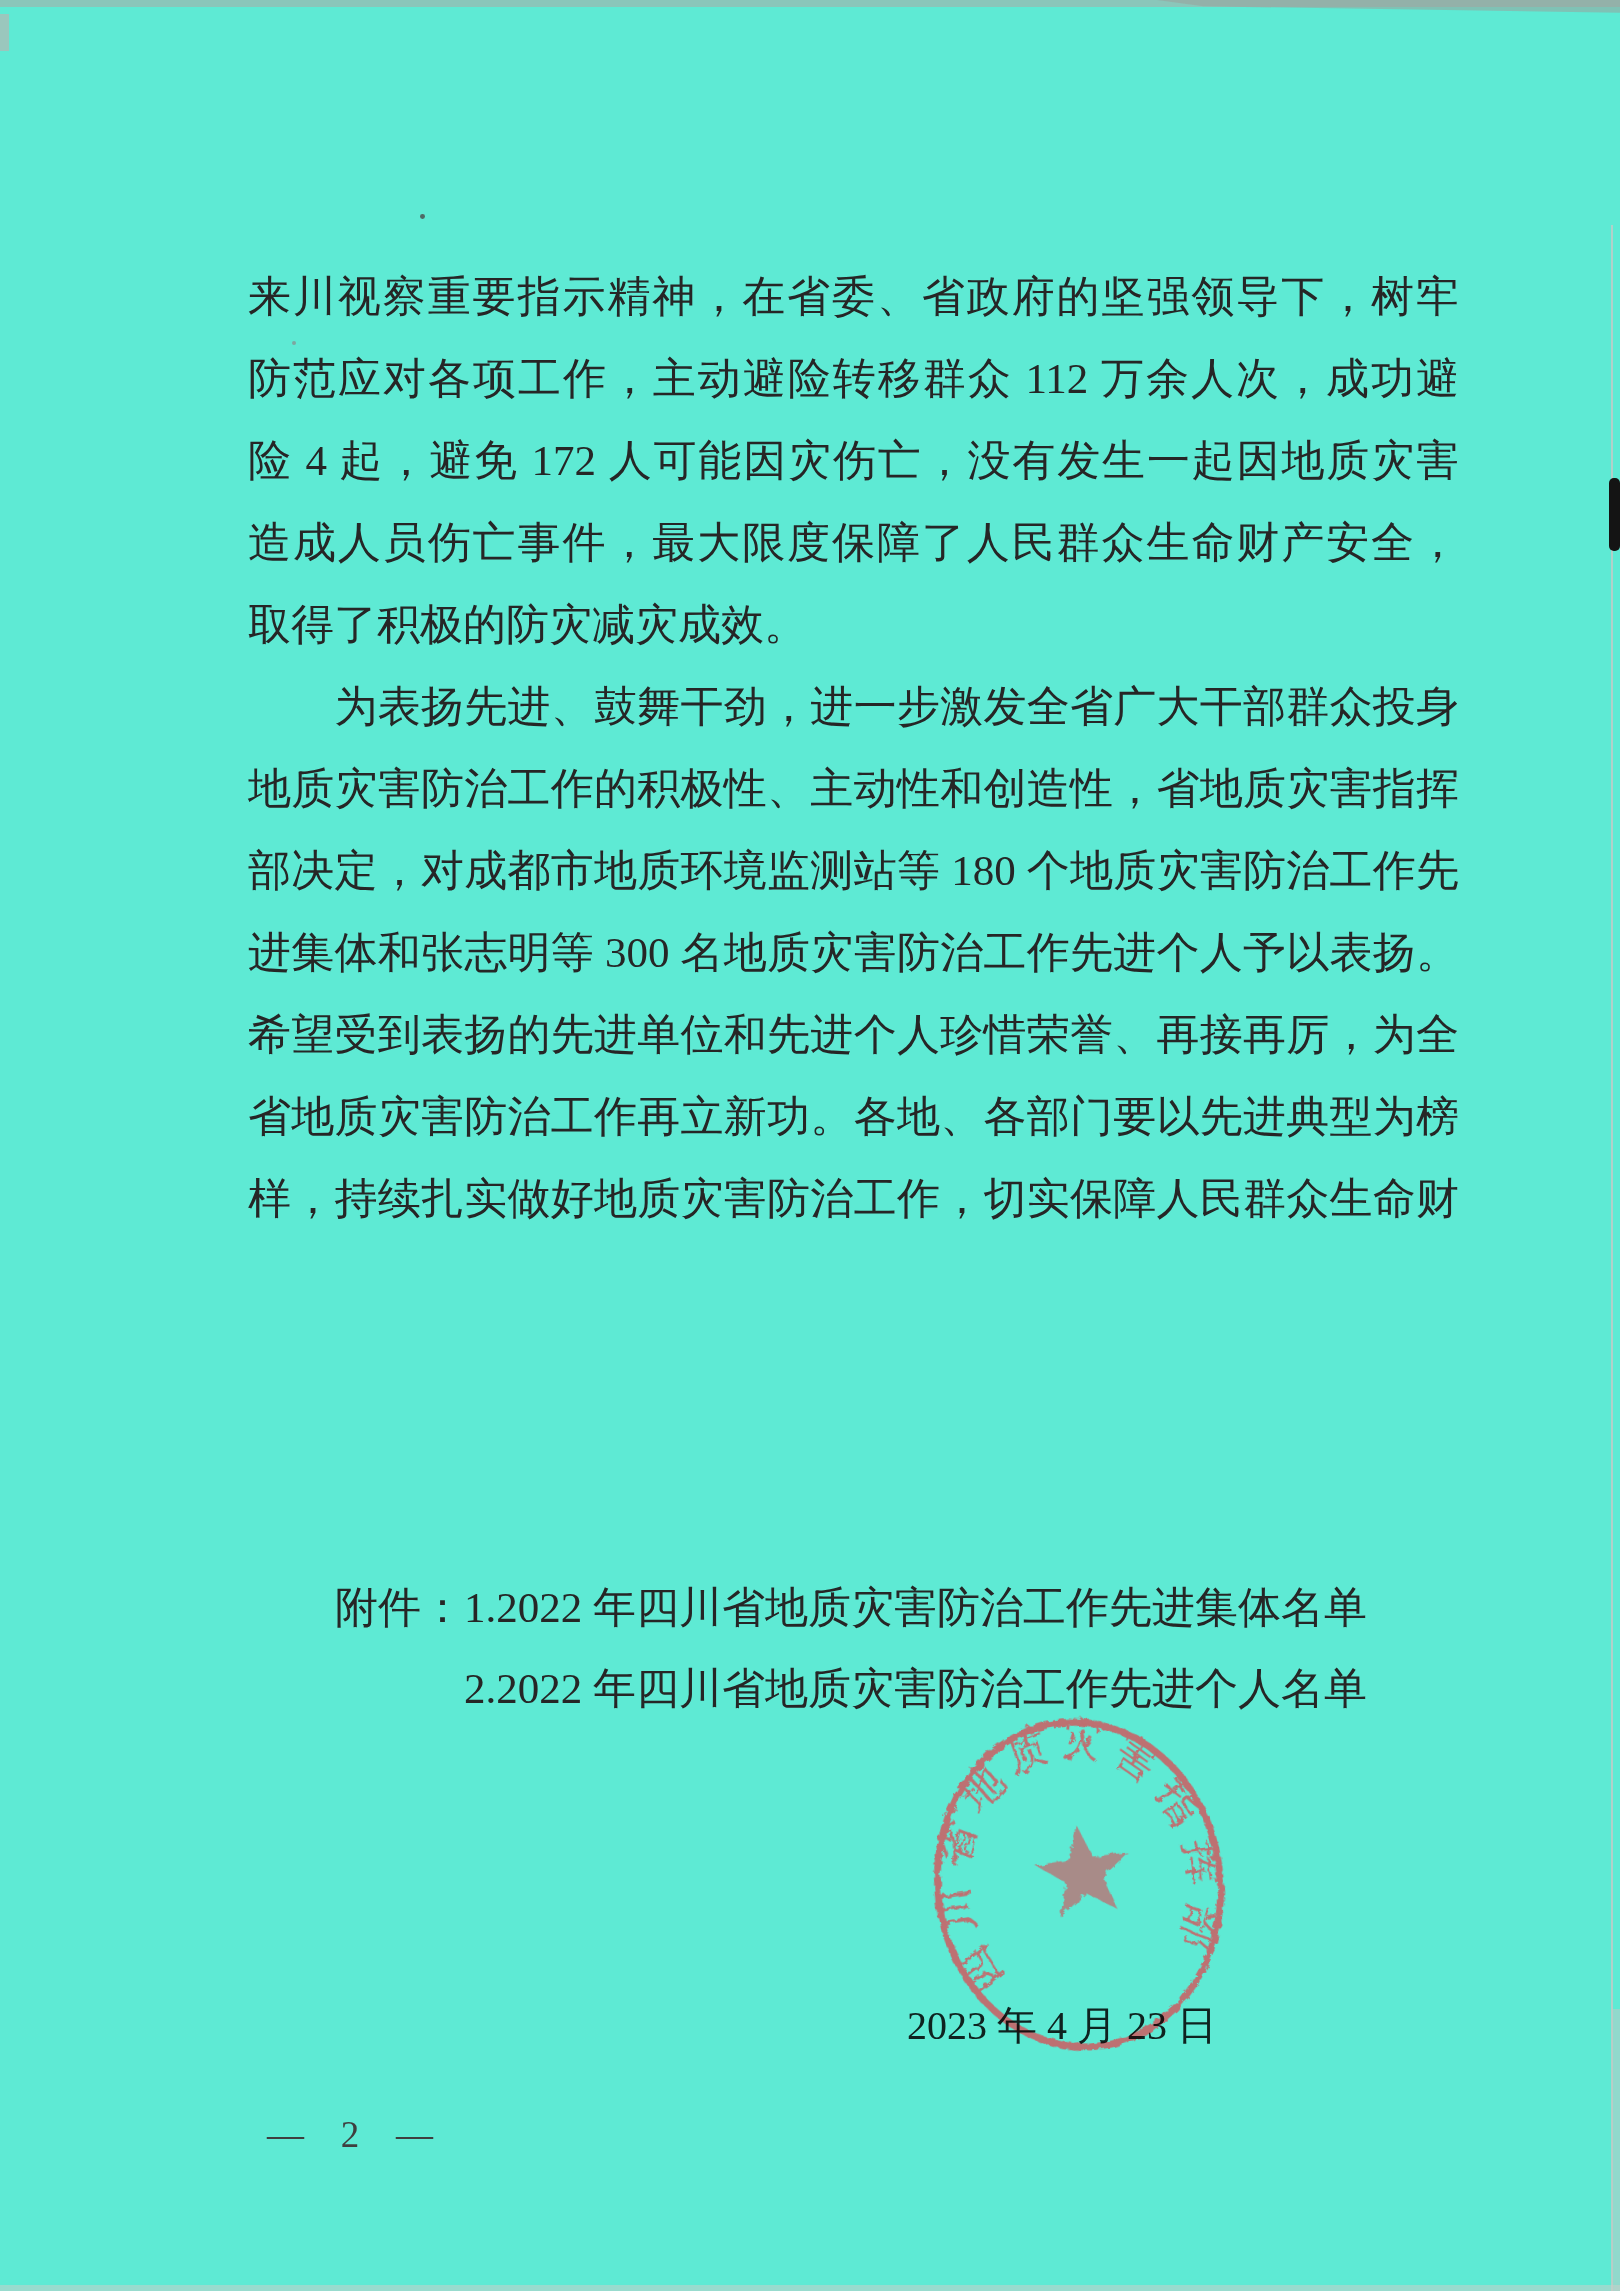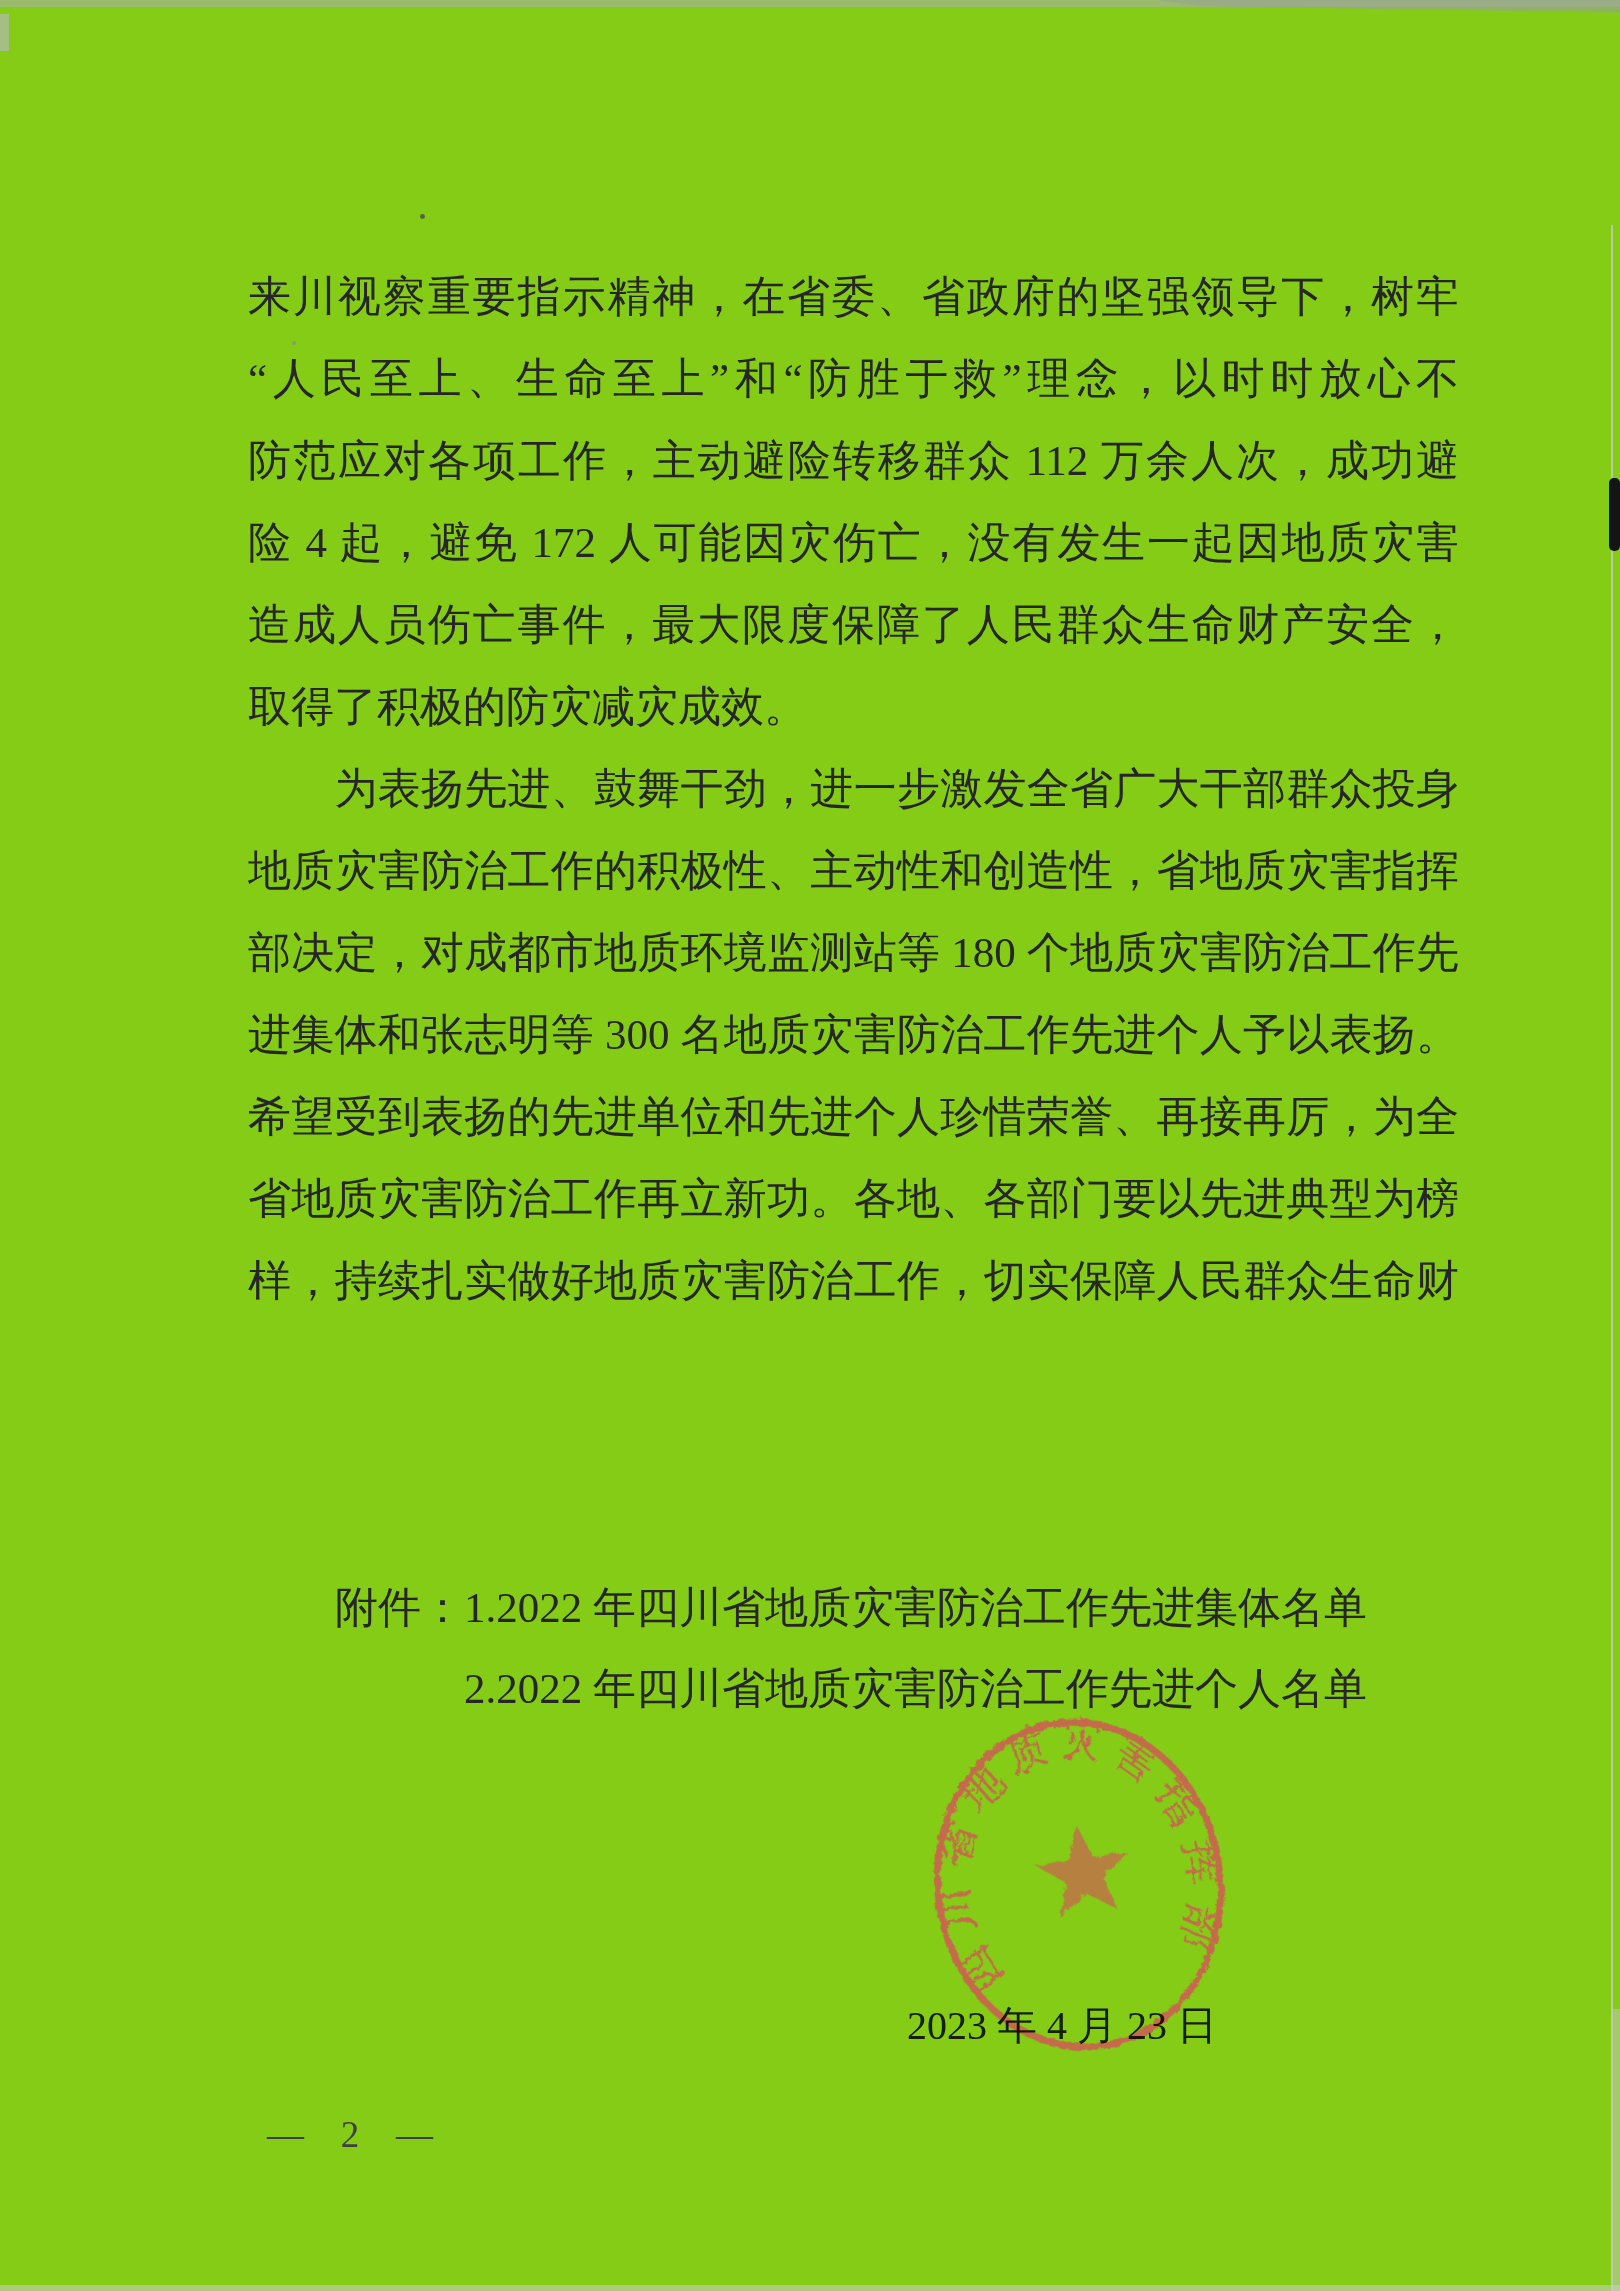--- a/index.html
+++ b/index.html
@@ -1,17 +1,17 @@
 <!DOCTYPE html>
 <html><head>
 <meta charset="utf-8">
 <style>
   html,body{margin:0;padding:0;background:#e8e8e6;}
   .page{
-    position:relative;width:1620px;height:2292px;background:#84cc16;
+    position:relative;width:1620px;height:2292px;background:#5eead4;
     font-family:"Liberation Serif","DejaVu Serif",serif;color:#262626;
     overflow:hidden;
   }
   
   .body-text{position:absolute;left:248px;top:256px;width:1211px;font-size:43px;}
   .bline{
     height:82px;line-height:82px;white-space:nowrap;
     text-align:justify;text-align-last:justify;
   }
   .bline.short{text-align-last:left;}
@@ -42,21 +42,20 @@
   .speck1{left:420px;top:214px;width:4.9px;height:4.9px;background:#4a4a4a;border-radius:50%;opacity:.8;}
   .speck2{left:292px;top:341px;width:3.9px;height:3.9px;background:#8a8a8a;border-radius:50%;opacity:.7;}
 </style>
 </head>
 <body>
 
 <div class="page">
 
   <div class="body-text">
       <div class="bline">来川视察重要指示精神，在省委、省政府的坚强领导下，树牢</div>
-      <div class="bline">“人民至上、生命至上”和“防胜于救”理念，以时时放心不</div>
       <div class="bline">防范应对各项工作，主动避险转移群众 112 万余人次，成功避</div>
       <div class="bline">险 4 起，避免 172 人可能因灾伤亡，没有发生一起因地质灾害</div>
       <div class="bline">造成人员伤亡事件，最大限度保障了人民群众生命财产安全，</div>
       <div class="bline short">取得了积极的防灾减灾成效。</div>
       <div class="bline">　　为表扬先进、鼓舞干劲，进一步激发全省广大干部群众投身</div>
       <div class="bline">地质灾害防治工作的积极性、主动性和创造性，省地质灾害指挥</div>
       <div class="bline">部决定，对成都市地质环境监测站等 180 个地质灾害防治工作先</div>
       <div class="bline">进集体和张志明等 300 名地质灾害防治工作先进个人予以表扬。</div>
       <div class="bline">希望受到表扬的先进单位和先进个人珍惜荣誉、再接再厉，为全</div>
       <div class="bline">省地质灾害防治工作再立新功。各地、各部门要以先进典型为榜</div>

